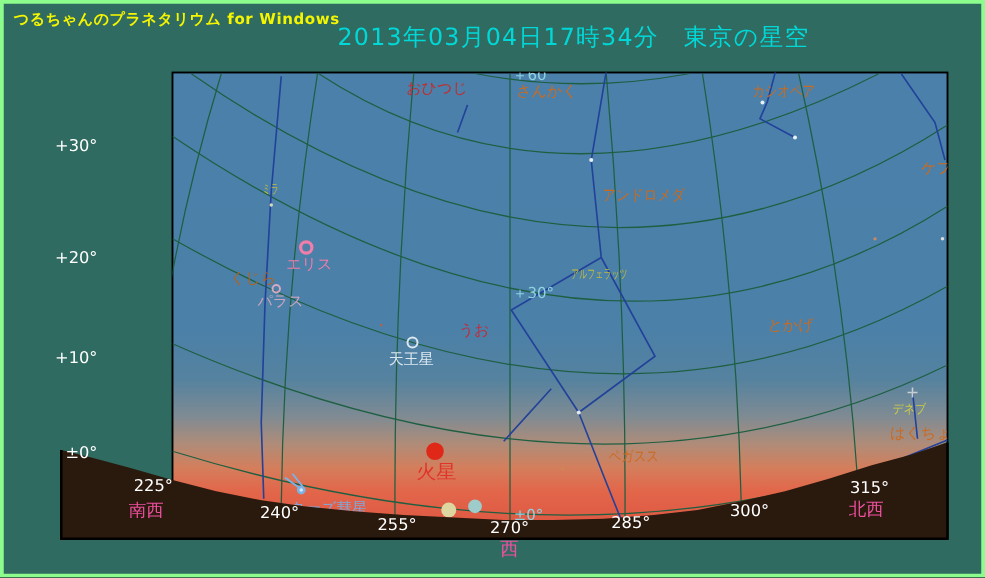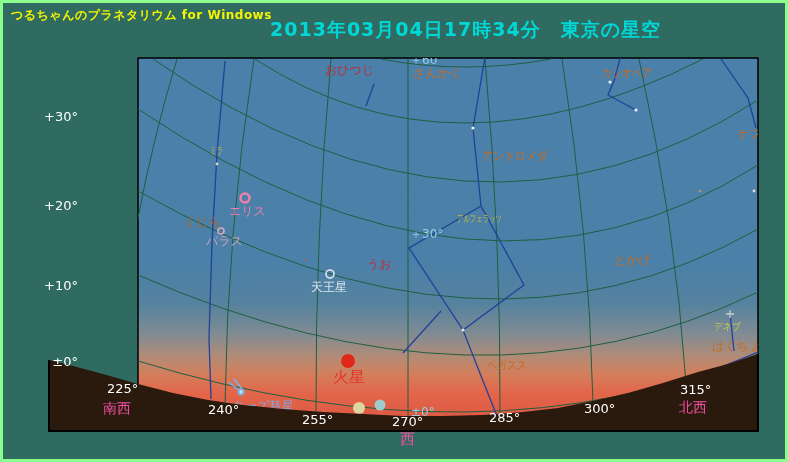--- a/index.html
+++ b/index.html
@@ -7,21 +7,21 @@
     position:relative;width:788px;height:462px;box-sizing:border-box;
     background:#2f6b60;border:3px solid #8cfc8c;overflow:hidden;
     font-family:"DejaVu Sans",sans-serif;
   }
   .app-title{
     position:absolute;left:8px;top:4px;font-size:12px;font-weight:bold;
     letter-spacing:0.5px;white-space:nowrap;
   }
   .main-title{
     position:absolute;left:267px;top:14px;font-size:19px;letter-spacing:1px;
-    white-space:nowrap;font-weight:700;
+    white-space:nowrap;font-weight:400;
   }
   svg text{font-family:"DejaVu Sans",sans-serif;}
 </style>
 </head>
 <body>
 
 <div class="frame" style="background: rgb(47, 107, 96); border-color: rgb(140, 252, 140);">
   <div class="app-title" style="color: rgb(245, 245, 0);">つるちゃんのプラネタリウム for Windows</div>
   <div class="main-title" style="color: rgb(0, 216, 216);">2013年03月04日17時34分　東京の星空</div>
   <svg id="chart-svg" width="782" height="456" viewBox="0 0 782 456" style="position:absolute;left:0;top:0;">

